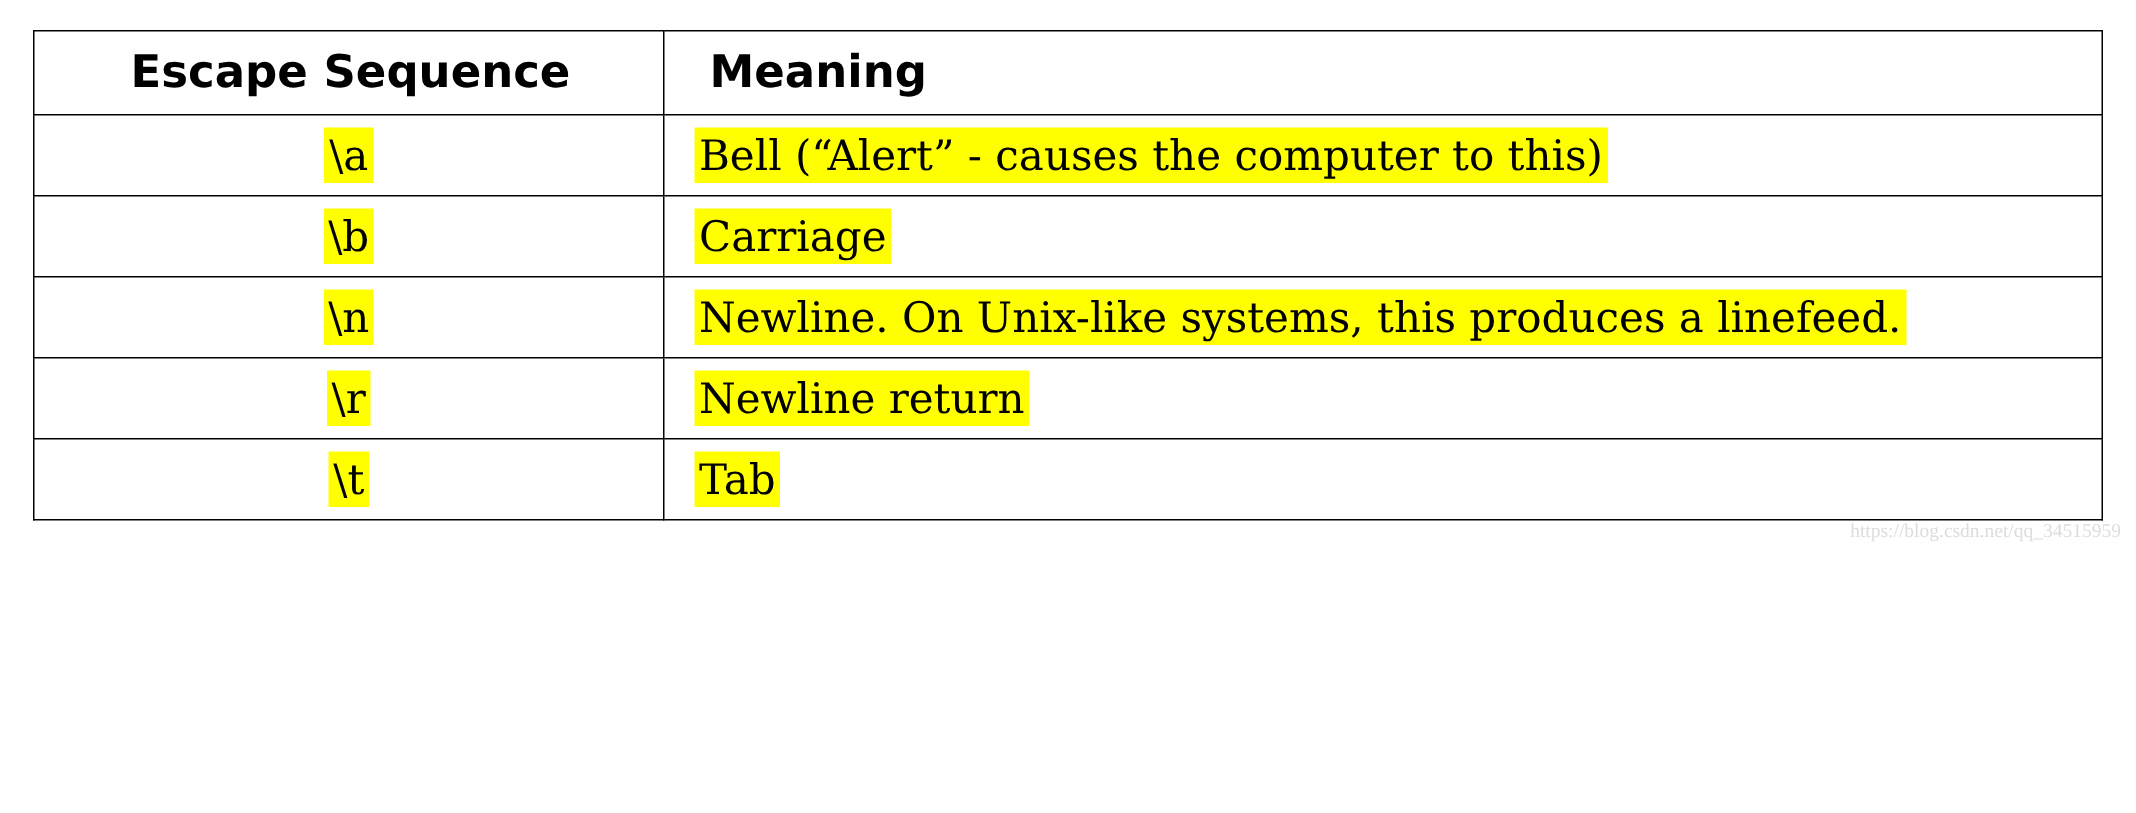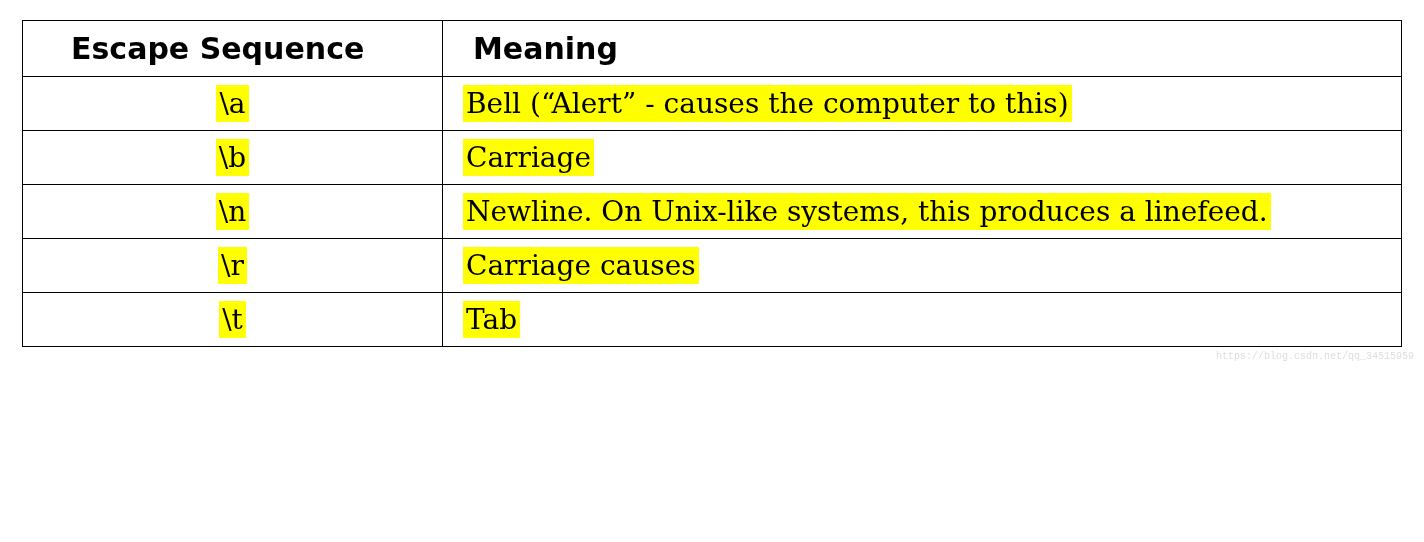--- a/index.html
+++ b/index.html
@@ -36,40 +36,40 @@
     }
     .col-escape {
       width: 420px;
       text-align: center;
     }
     .col-meaning {
       width: auto;
     }
     th.col-escape {
       text-align: left;
-      padding-left: 48px;
+      padding-left: 64px;
     }
     th.col-meaning {
       padding-left: 30px;
     }
     .highlight {
       background-color: #ffff00;
       display: inline;
       padding: 2px 3px;
     }
     .escape-code {
       font-weight: normal;
     }
     .watermark {
       position: absolute;
       bottom: 5px;
       right: 10px;
       color: #dddddd;
-      font-size: 10px;
-      font-family: Liberation Mono, monospace;
+      font-size: 13px;
+      font-family: Liberation Serif, serif;
     }
   </style>
 </head>
 <body>
 
 <table>
   <thead>
     <tr>
       <th class="col-escape">Escape Sequence</th>
       <th class="col-meaning">Meaning</th>
@@ -98,21 +98,21 @@
       </td>
       <td class="col-meaning">
         <span class="highlight">Newline.  On Unix-like systems, this produces a linefeed.</span>
       </td>
     </tr>
     <tr>
       <td class="col-escape">
         <span class="highlight escape-code">\r</span>
       </td>
       <td class="col-meaning">
-        <span class="highlight">Carriage causes</span>
+        <span class="highlight">Newline return</span>
       </td>
     </tr>
     <tr>
       <td class="col-escape">
         <span class="highlight escape-code">\t</span>
       </td>
       <td class="col-meaning">
         <span class="highlight">Tab</span>
       </td>
     </tr>

